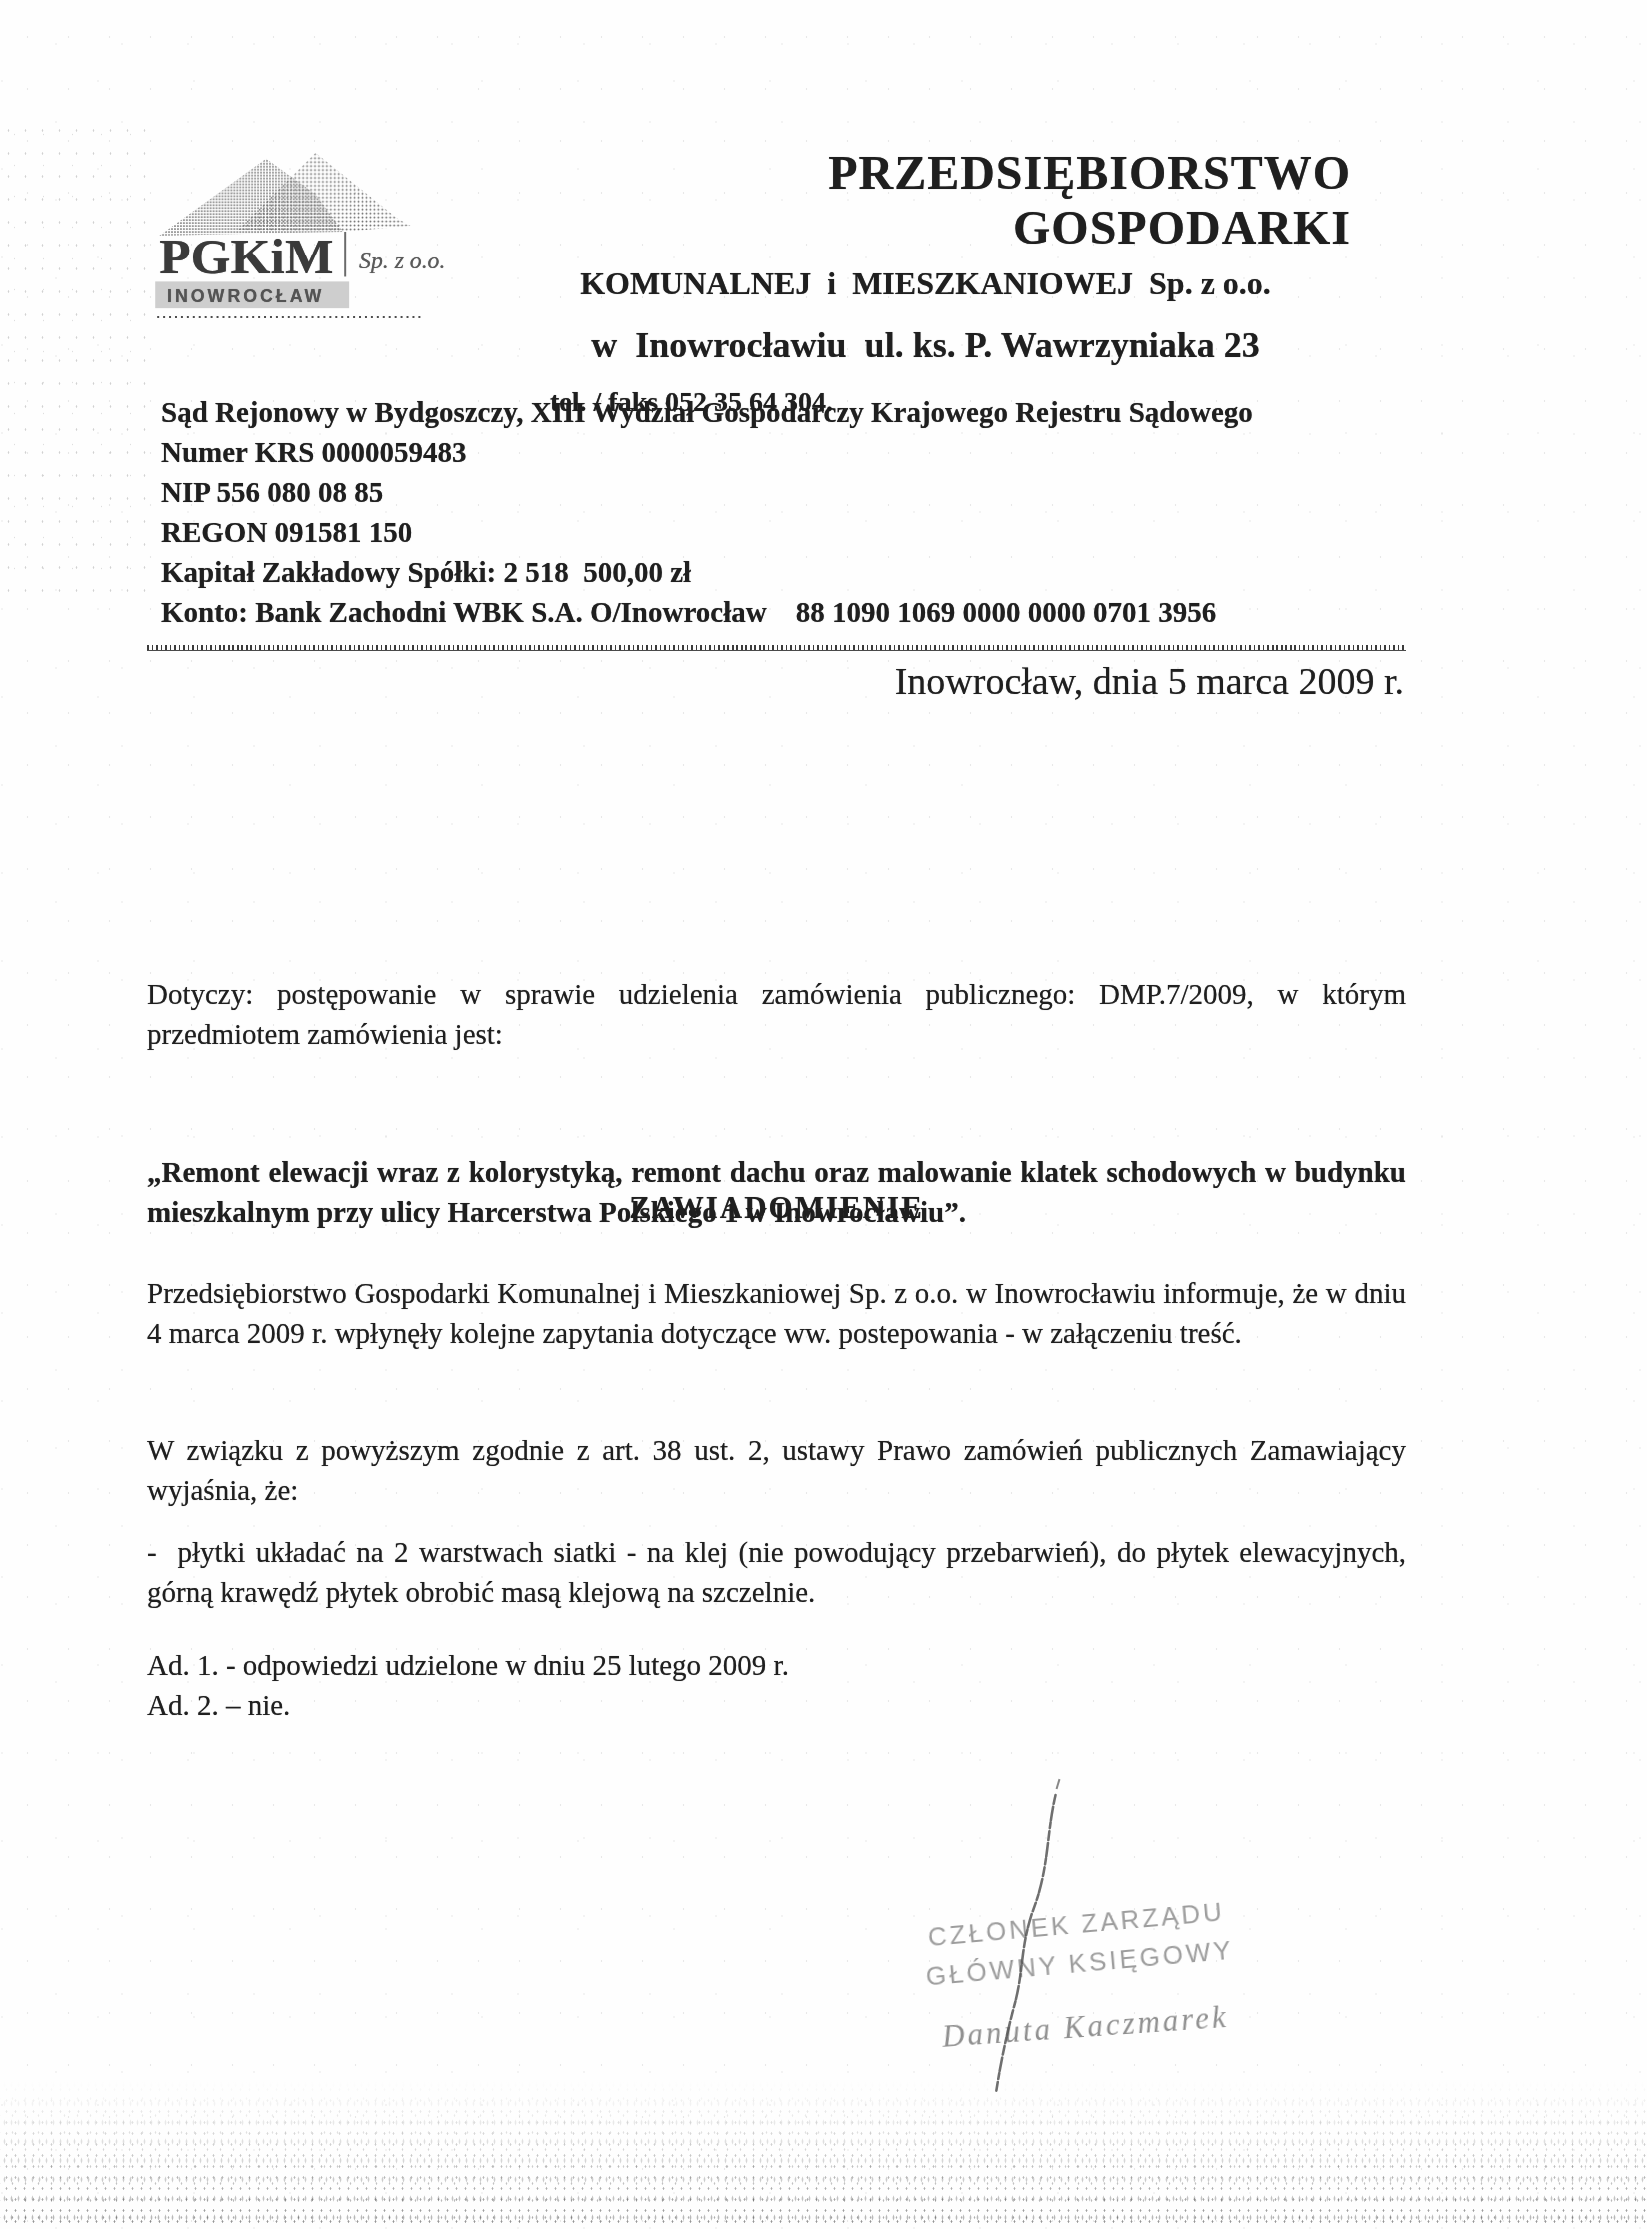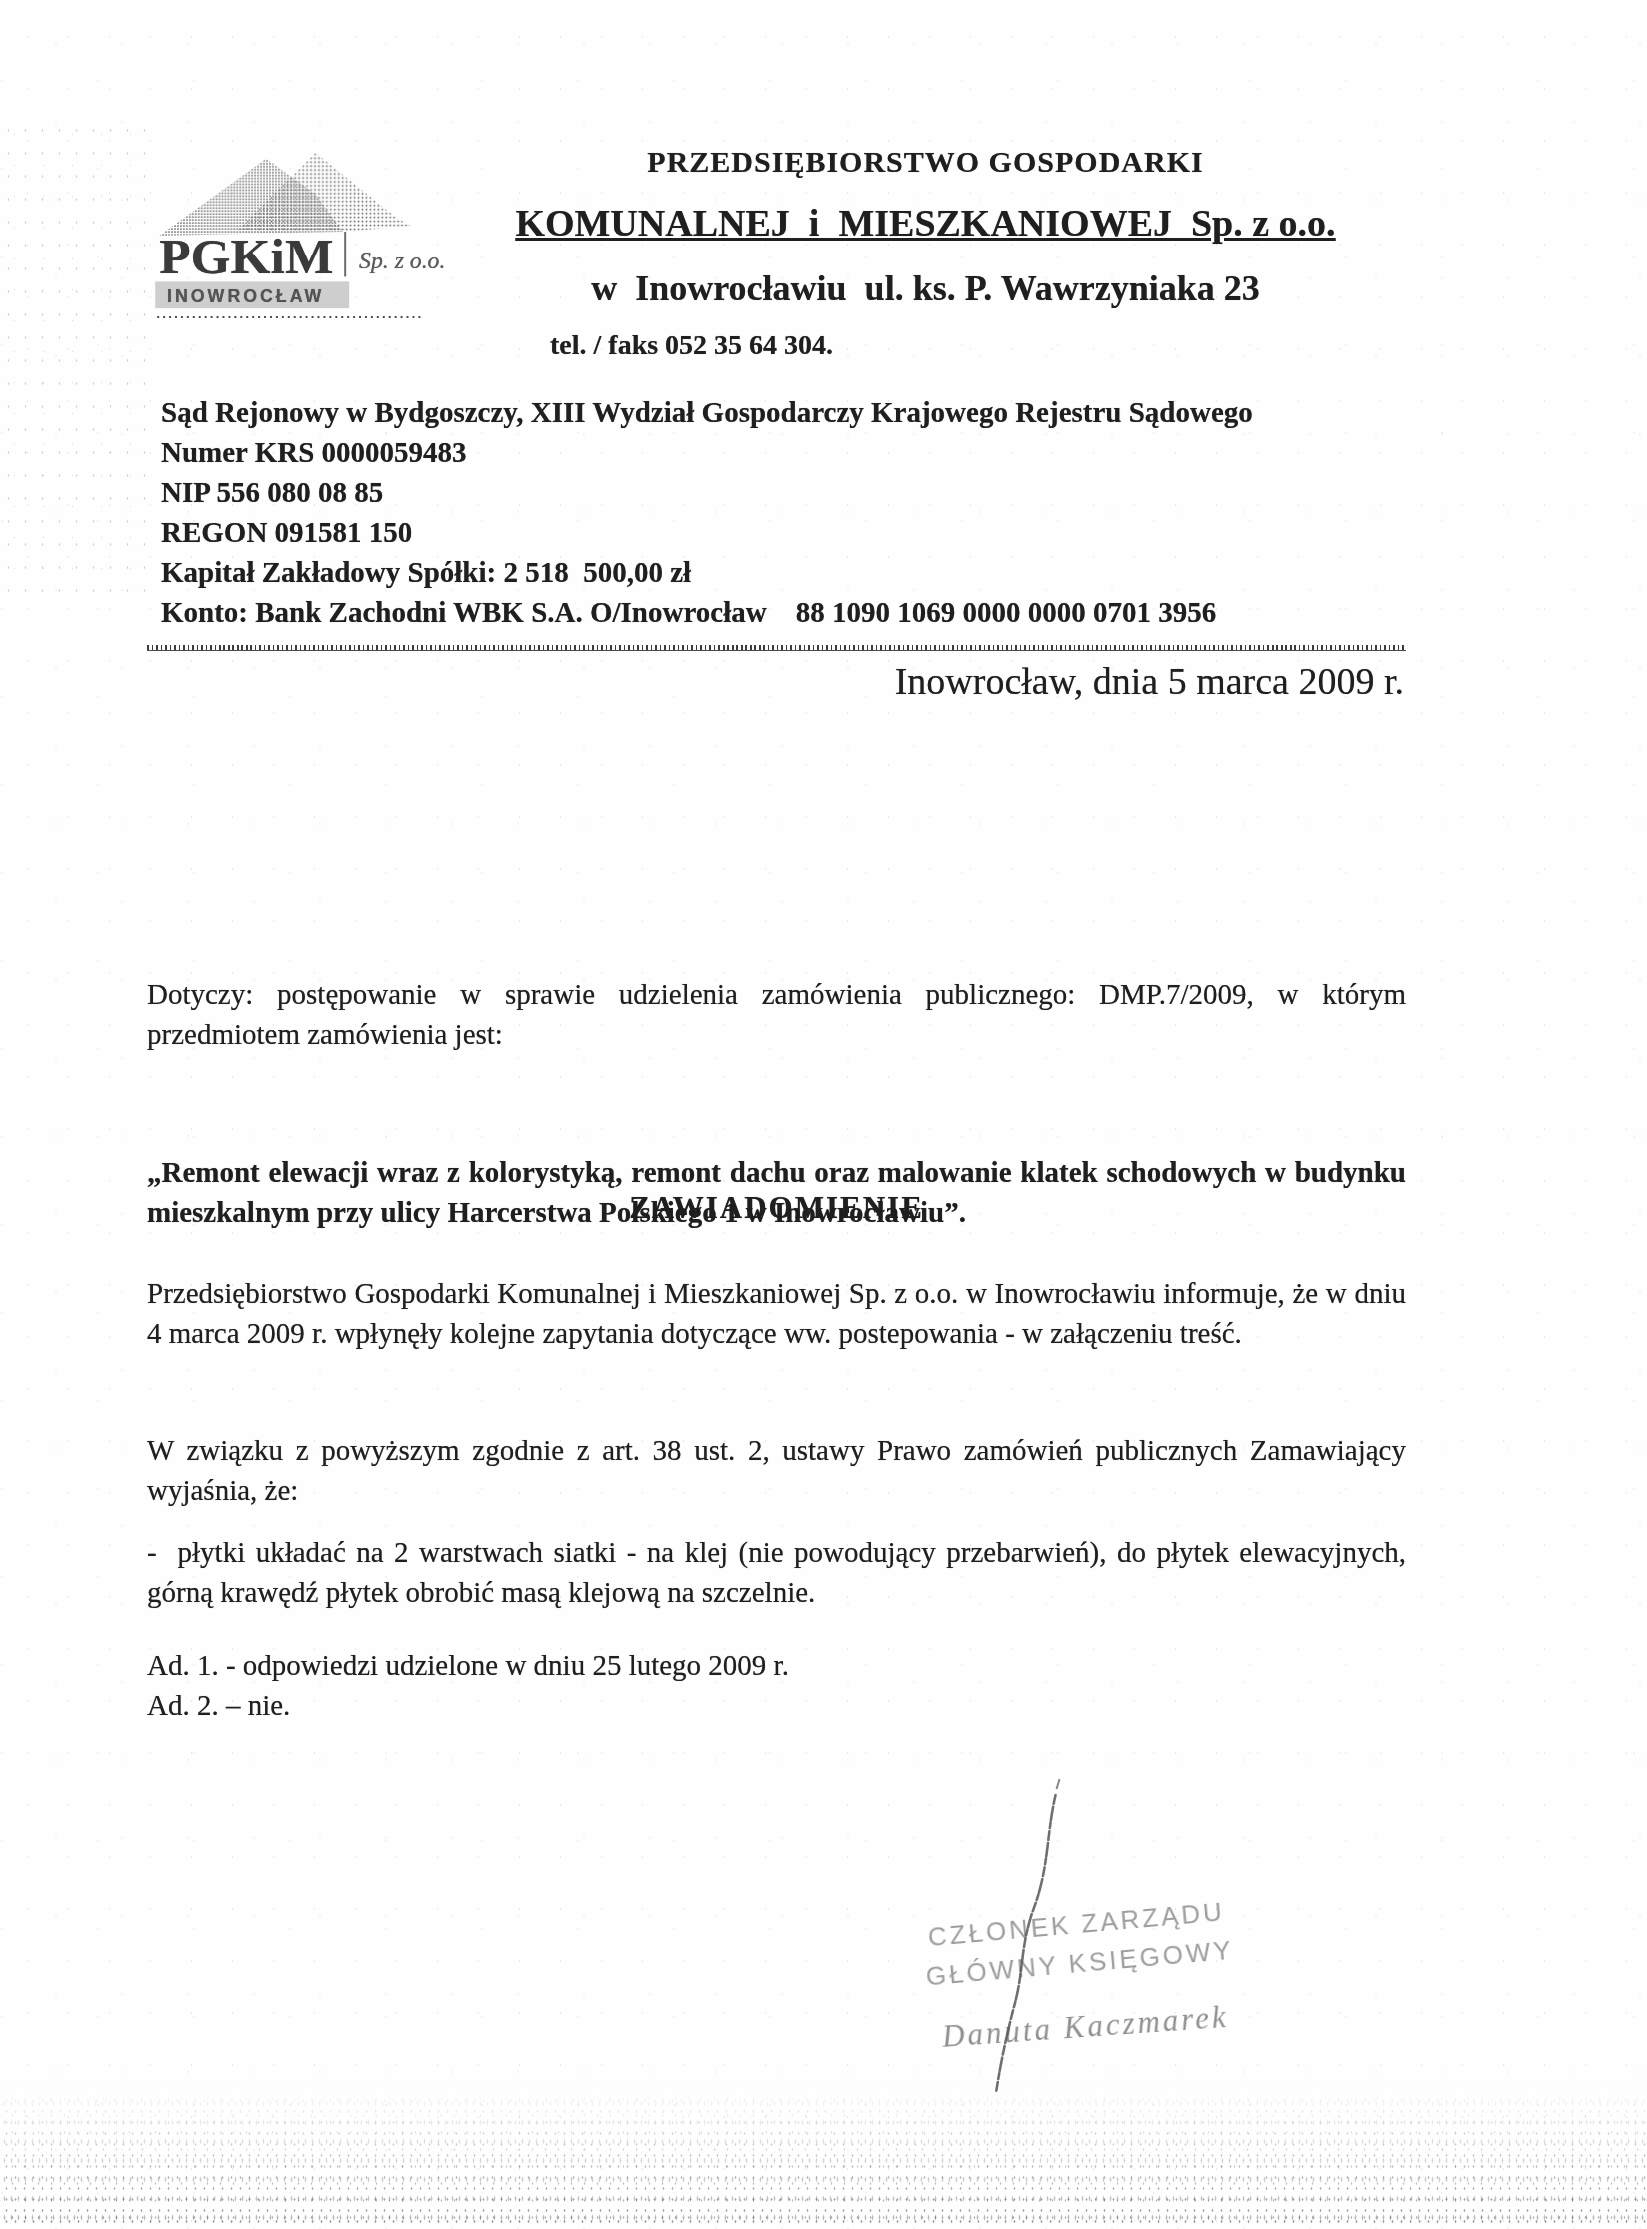--- a/index.html
+++ b/index.html
@@ -37,22 +37,22 @@
   .noise-left{
     position:absolute;left:0;top:119px;width:158px;height:475px;pointer-events:none;opacity:.5;
     background-image:
       radial-gradient(rgba(0,0,0,.35) 0.6px, transparent 1.1px),
       radial-gradient(rgba(0,0,0,.25) 0.5px, transparent 1px);
     background-size:17px 23px,29px 31px;
   }
   
   .logo{position:absolute;left:147px;top:133px;width:337px;height:188px;}
   .header-block{position:absolute;left:500px;top:145px;width:851px;}
-  .h-line1{font-size:30px;font-weight:bold;text-align:center;letter-spacing:1px;}
-  .h-line2{font-size:38px;font-weight:bold;text-align:center;margin-top:22px;white-space:pre-wrap;text-decoration:underline;}
+  .h-line1{font-size:48px;font-weight:bold;text-align:right;letter-spacing:1px;}
+  .h-line2{font-size:32px;font-weight:bold;text-align:center;margin-top:10px;white-space:pre-wrap;}
   .h-line3{font-size:36px;font-weight:bold;text-align:center;margin-top:22px;white-space:pre-wrap;}
   .h-phone{font-size:28px;font-weight:bold;margin-top:20px;padding-left:50px;}
   .h-email{font-size:31px;margin-top:12px;margin-left:16px;display:inline-block;
            border-bottom:2px solid #2e2e2e;padding-bottom:2px;}
   
   .registry{position:absolute;left:161px;top:392px;width:1277px;
             font-size:29px;font-weight:bold;line-height:40px;}
   .registry .pre{white-space:pre-wrap;}
   
   .separator{position:absolute;left:147px;top:645px;width:1259px;height:5px;

